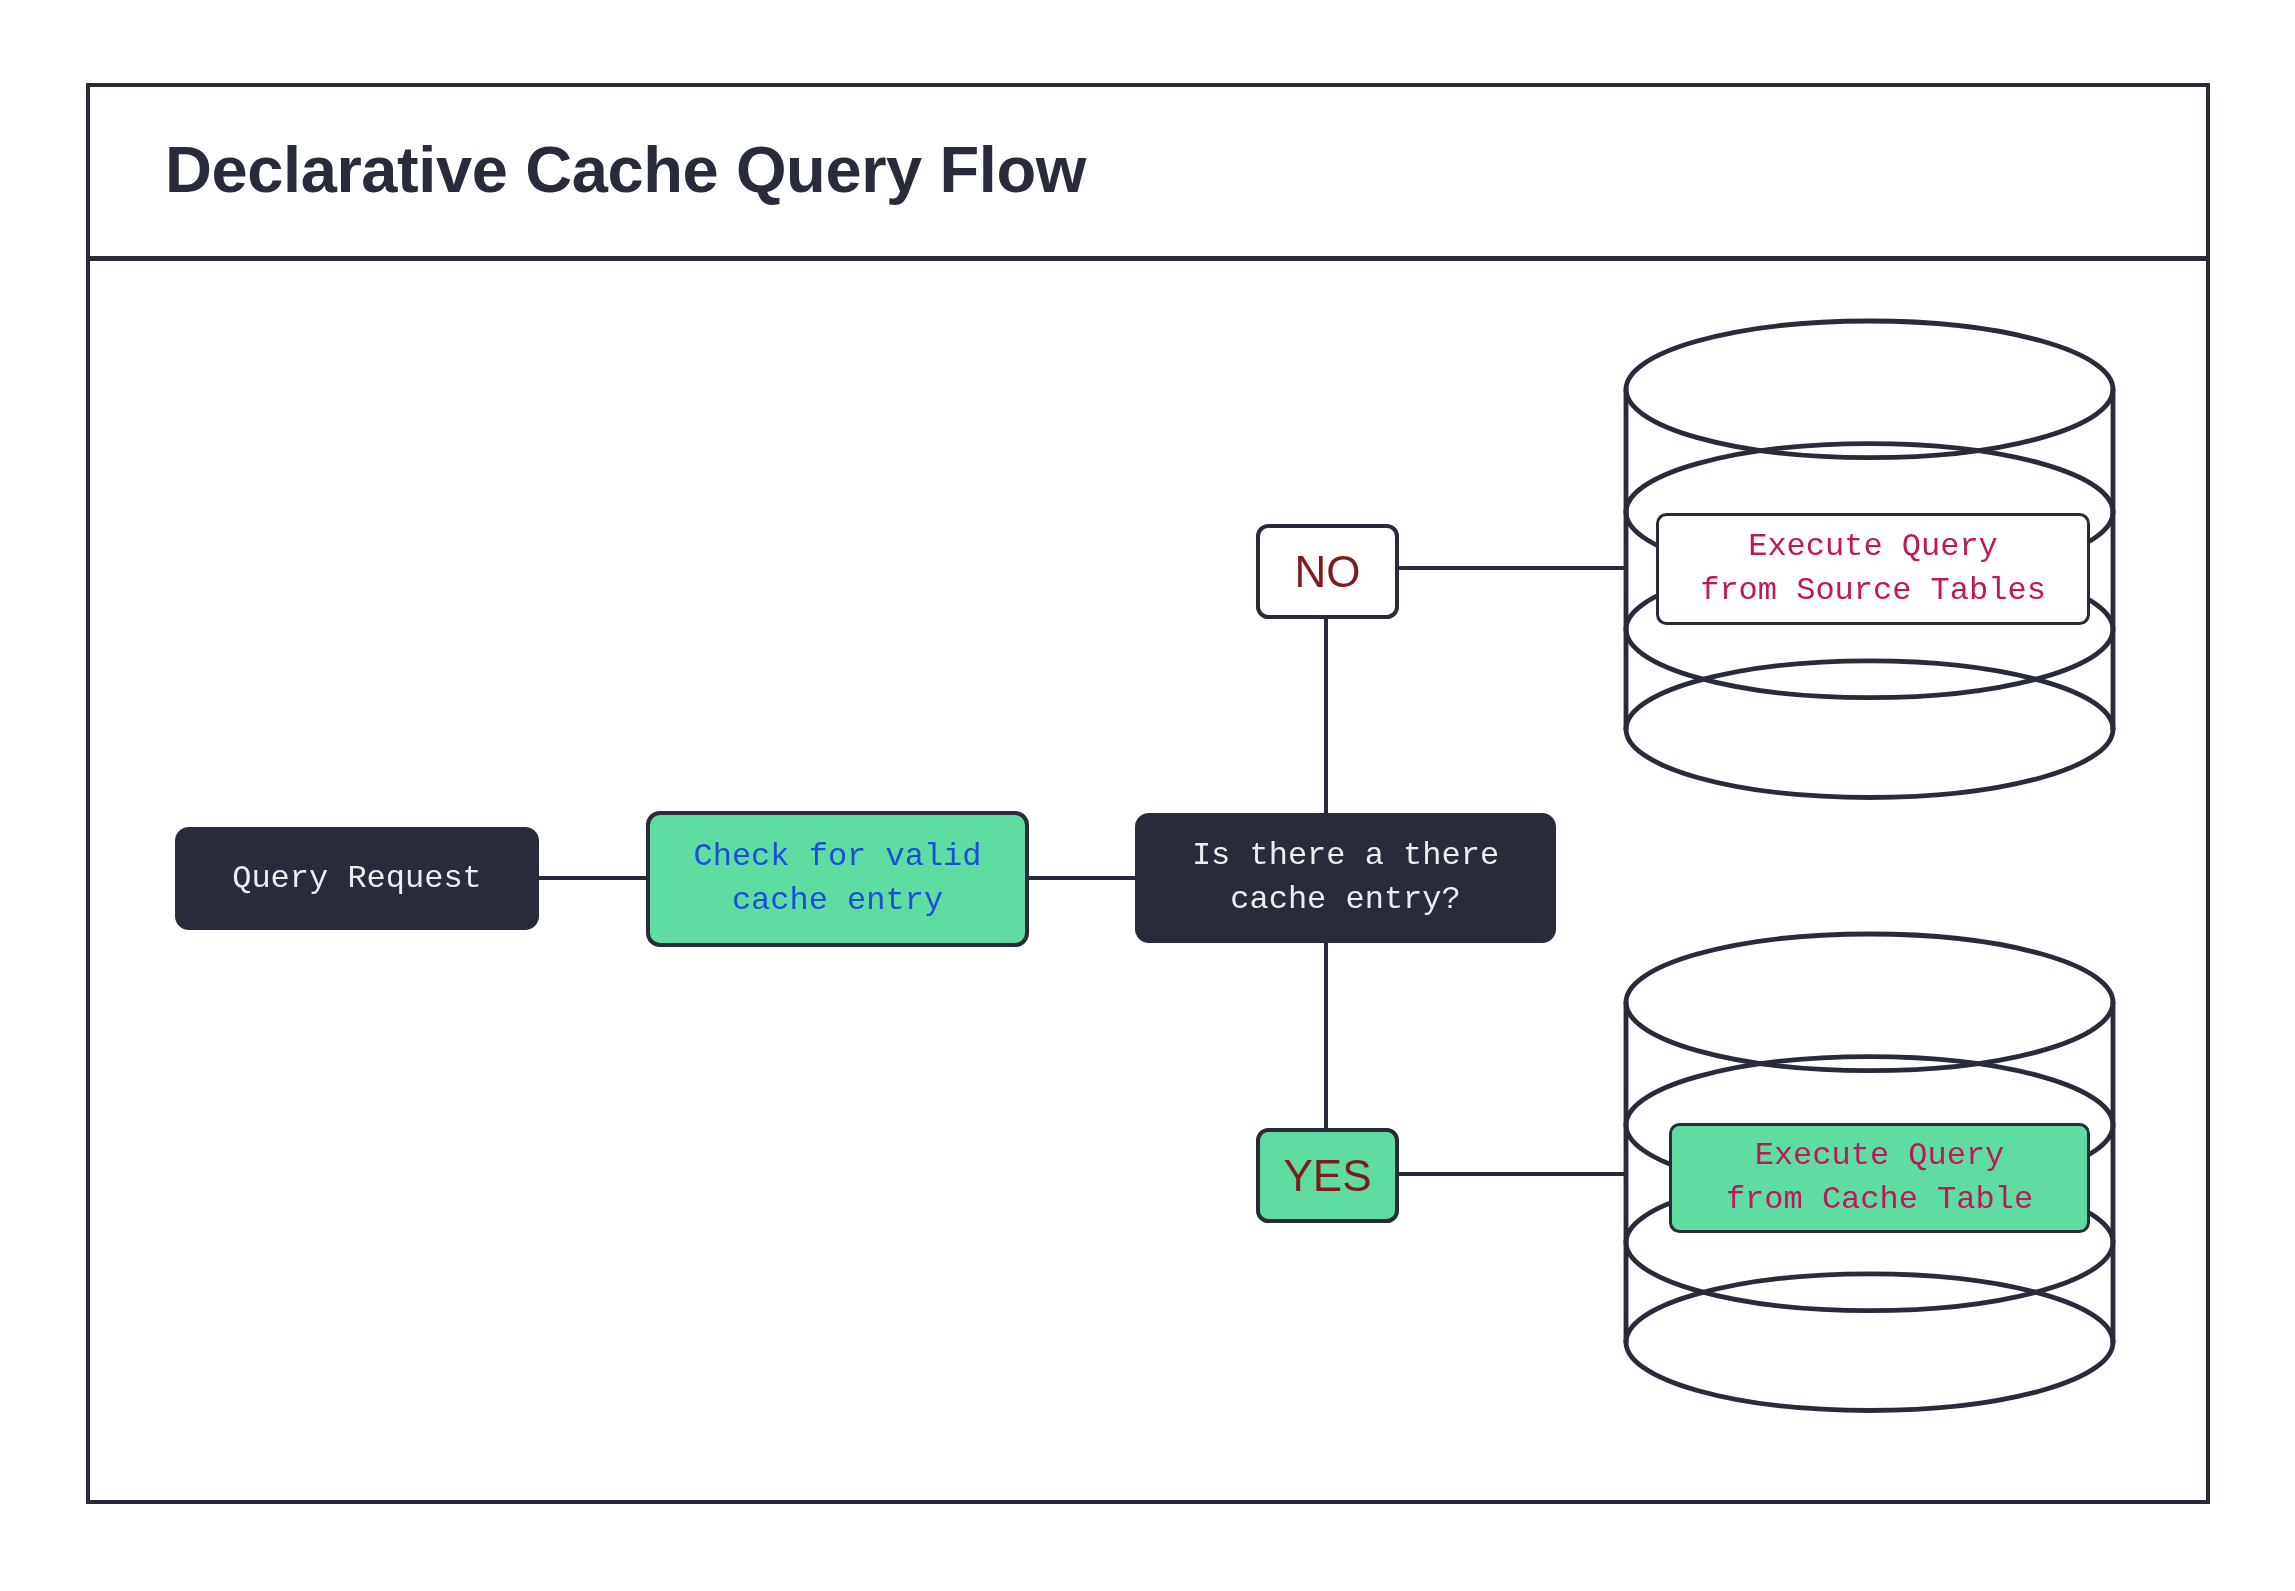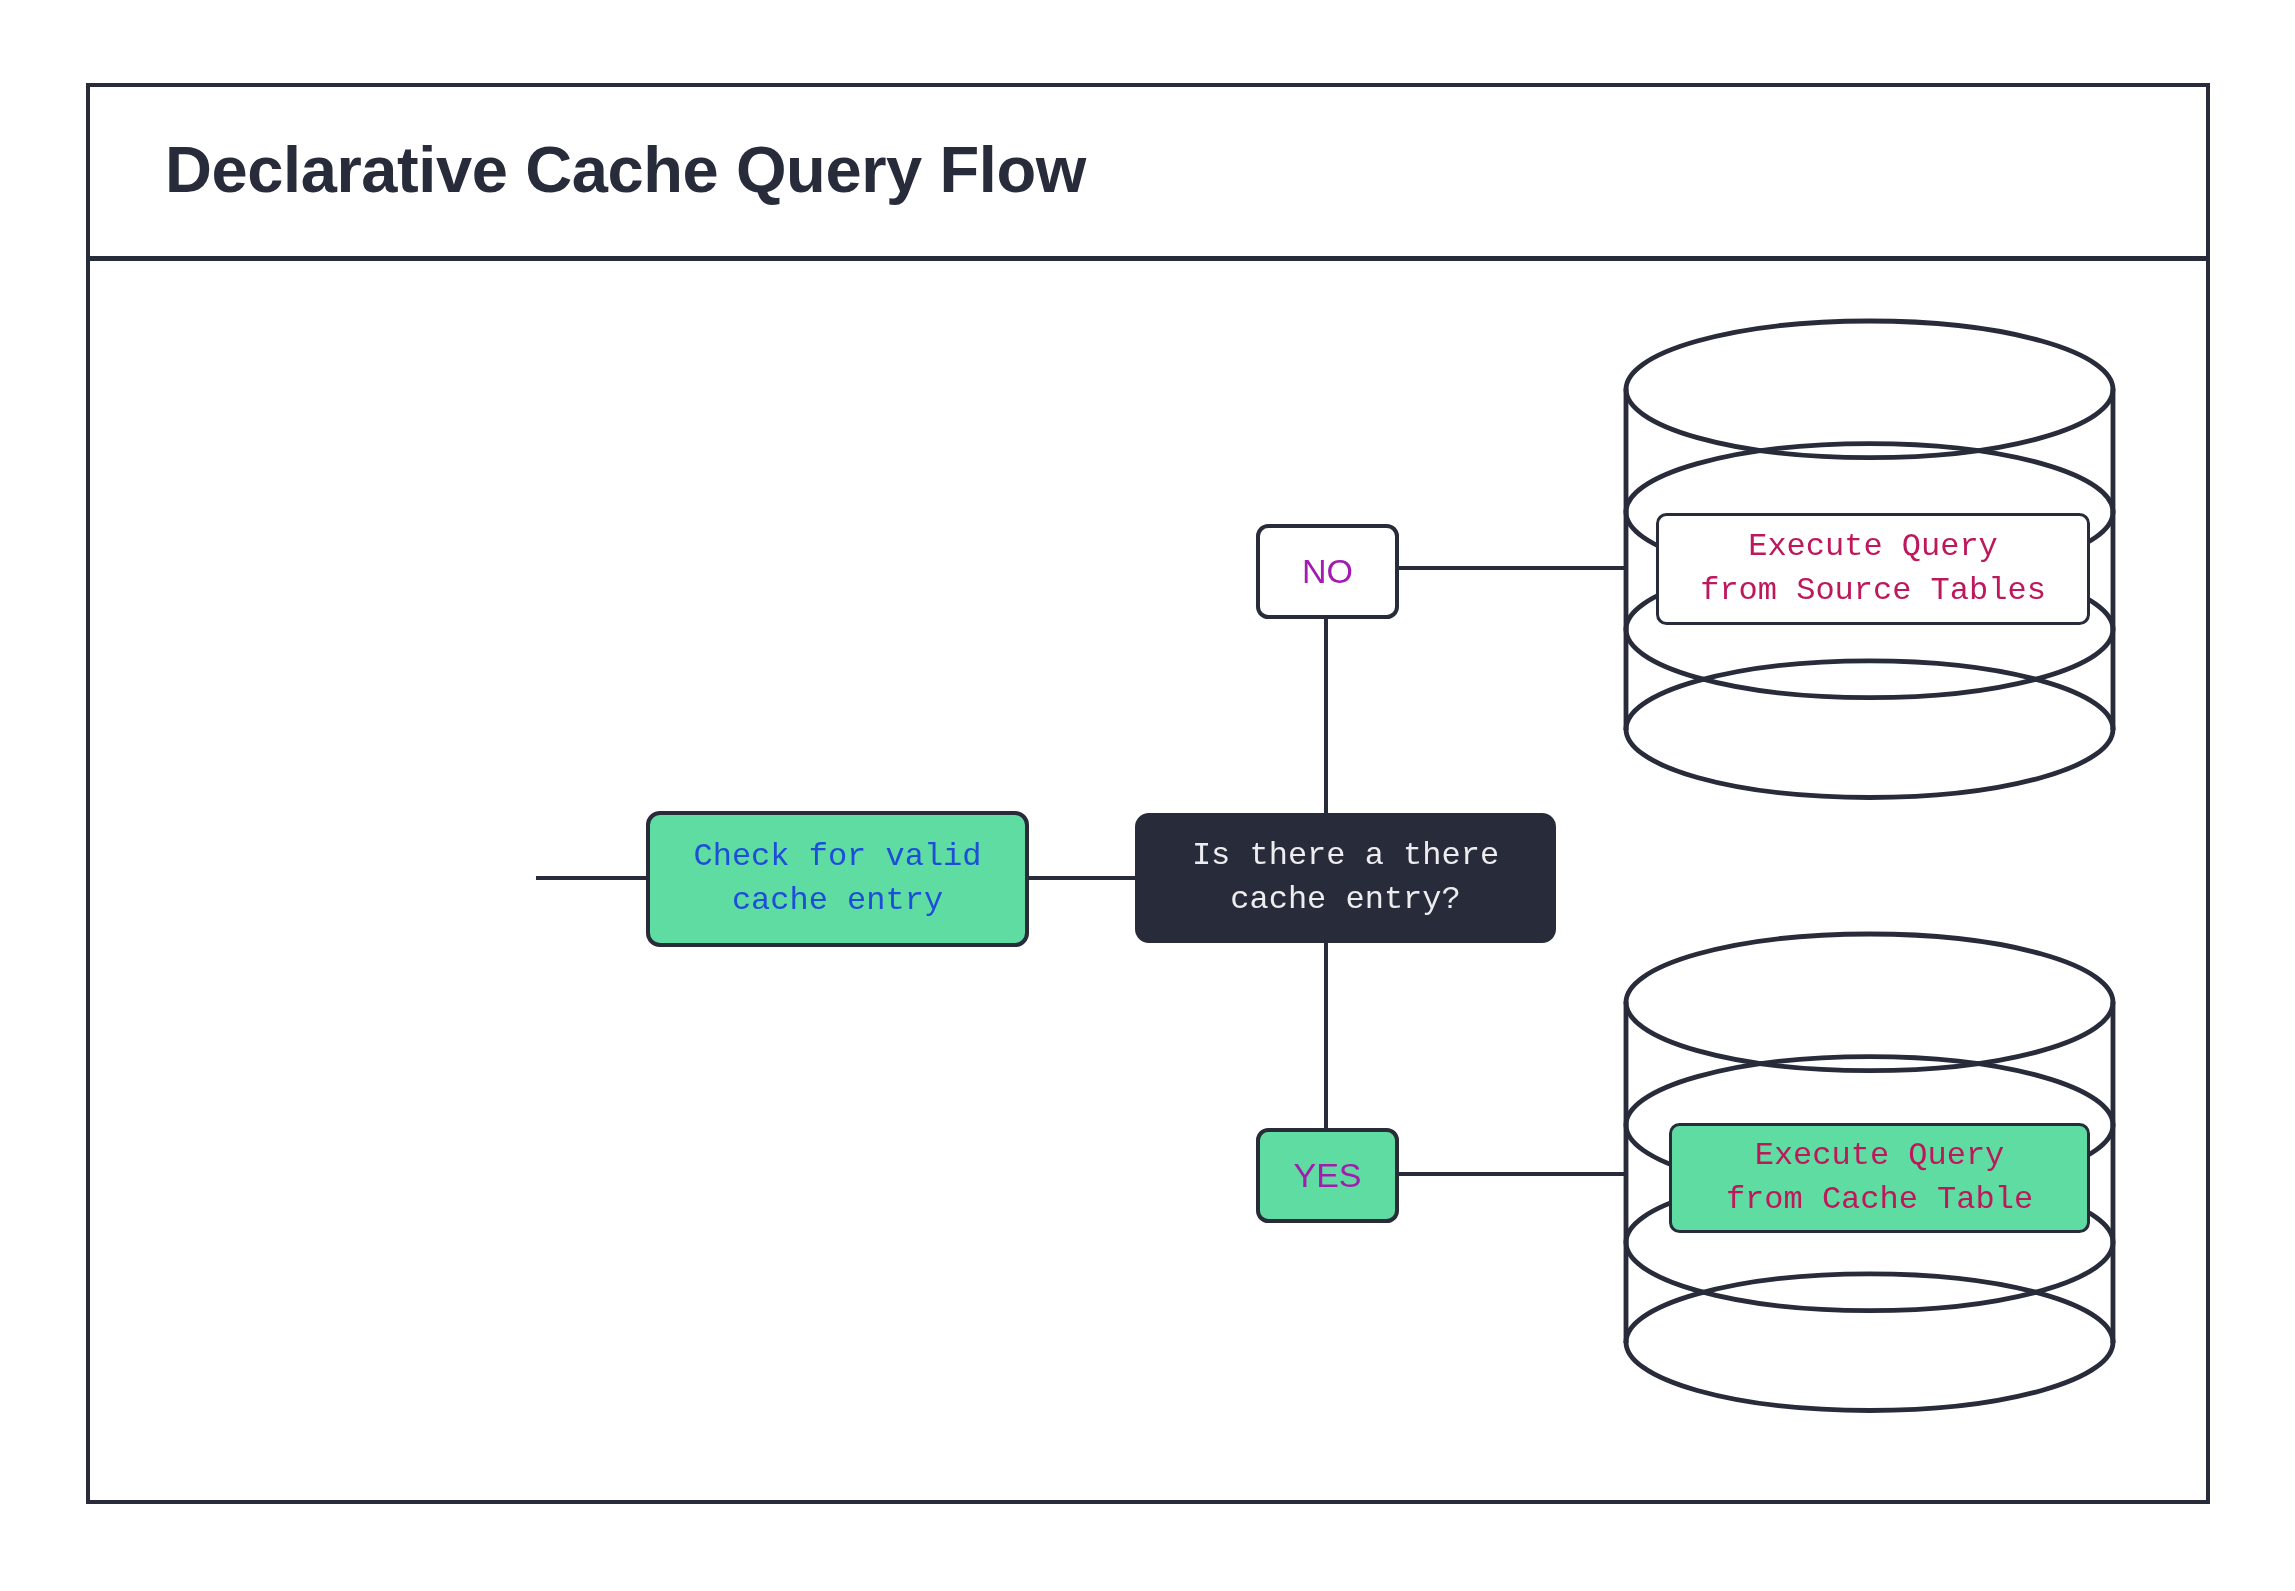--- a/index.html
+++ b/index.html
@@ -89,23 +89,23 @@
   #node-decision      { left: 1135px; top: 813px;  width: 421px; height: 130px; }
 
   
   .branch-label {
     position: absolute;
     box-sizing: border-box;
     display: flex;
     align-items: center;
     justify-content: center;
     font-family: "Liberation Sans", sans-serif;
-    font-size: 34px;
+    font-size: 44px;
     font-weight: normal;
-    color: #a21caf;
+    color: #7f1d1d;
     border-radius: 12.3px;
     z-index: 6;
   }
   #label-no  { left: 1256px; top: 524px;  width: 143px; height: 95px; background:#ffffff; border:4.4px solid #272B3A; }
   #label-yes { left: 1256px; top: 1128px; width: 143px; height: 95px; background:#5FDCA2; border:4.4px solid #272B3A; }
 
   
   .cylinder {
     position: absolute;
     z-index: 2;
@@ -211,20 +211,21 @@
         <path d="M8,360 A278,78 0 0 0 564,360"></path>
         <path d="M8,360 A278,78 0 0 1 564,360"></path>
         <path d="M8,474 A278,78 0 0 0 564,474"></path>
         <path d="M8,474 A278,78 0 0 1 564,474"></path>
       </g>
     </svg>
   </div>
   <div class="cyl-label" id="cyl-label-cache">Execute Query
 from Cache Table</div>
 
+  <div class="node node-dark" id="node-query-request">Query Request</div>
 
   <div class="node node-green" id="node-check-cache">Check for valid
 cache entry</div>
 
   <div class="node node-dark" id="node-decision">Is there a there
 cache entry?</div>
 
   <div class="branch-label" id="label-no">NO</div>
 
   <div class="branch-label" id="label-yes">YES</div>

